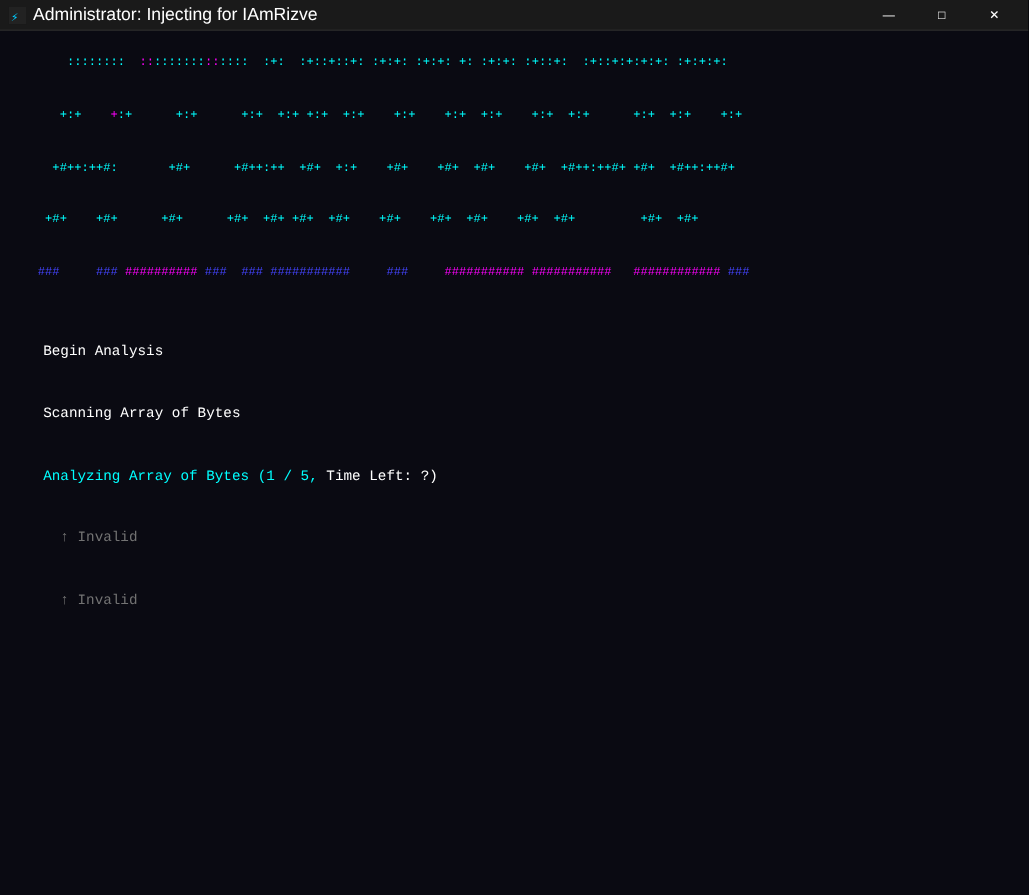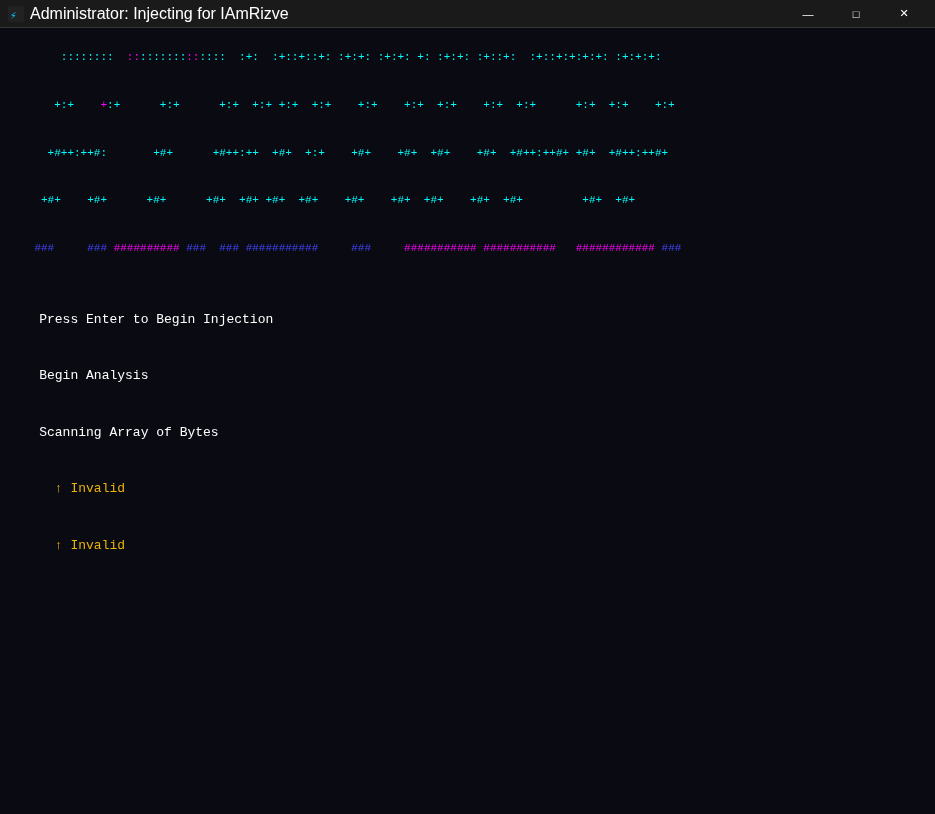--- a/index.html
+++ b/index.html
@@ -74,21 +74,21 @@
     .line {
       line-height: 1.45;
       white-space: pre-wrap;
       word-break: break-all;
     }
 
     .cyan { color: #00ffff; }
     .magenta { color: #ff00ff; }
     .blue { color: #4444ff; }
     .white { color: #ffffff; }
-    .red { color: #eab308; }
+    .red { color: #737373; }
 
     .art-line {
       color: #00ffff;
       font-size: 11px;
     }
   </style>
 </head>
 <body>
 
 <div class="title-bar">
@@ -118,27 +118,27 @@
     <span class="cyan">  +#++:++#:       +#+      +#++:++  +#+  +:+    +#+    +#+  +#+    +#+  +#++:++#+ +#+  +#++:++#+</span>
   </div>
   <div class="line art-line">
     <span class="cyan"> +#+    +#+      +#+      +#+  +#+ +#+  +#+    +#+    +#+  +#+    +#+  +#+         +#+  +#+</span>
   </div>
   <div class="line art-line">
     <span class="blue">###     ### </span><span class="magenta">##########</span><span class="blue"> ###  ### ###########     ###     </span><span class="magenta">###########</span><span class="blue"> </span><span class="magenta">###########</span><span class="blue">   </span><span class="magenta">############</span><span class="blue"> ###</span>
   </div>
   <div class="line">&nbsp;</div>
   <div class="line">
-    <span class="white">Press Enter to Begin Injection</span>
-  </div>
-  <div class="line">
     <span class="white">Begin Analysis</span>
   </div>
   <div class="line">
     <span class="white">Scanning Array of Bytes</span>
+  </div>
+  <div class="line">
+    <span class="cyan">Analyzing Array of Bytes (1 / 5, </span><span class="white">Time Left: ?)</span>
   </div>
   <div class="line">
     <span class="red">  ↑ Invalid</span>
   </div>
   <div class="line">
     <span class="red">  ↑ Invalid</span>
   </div>
   <div class="line">
     
   </div>

